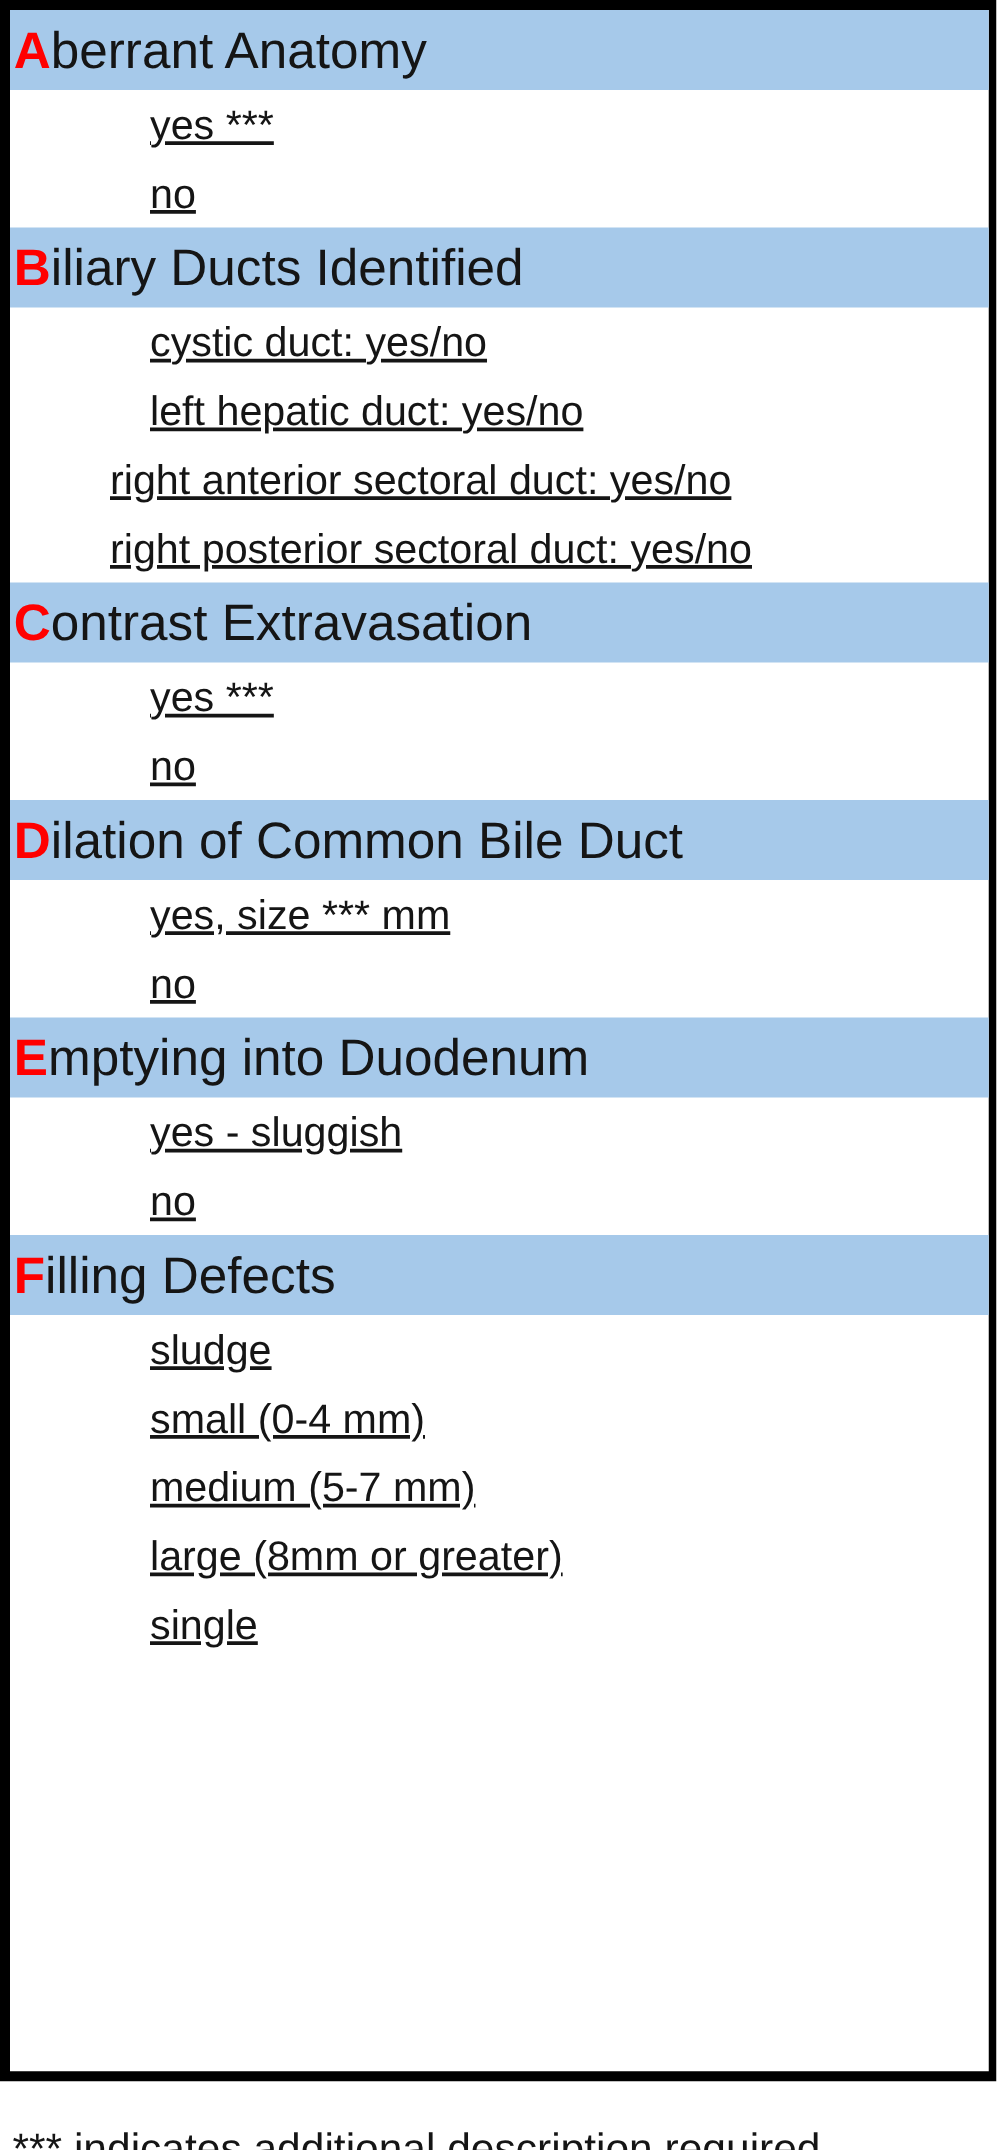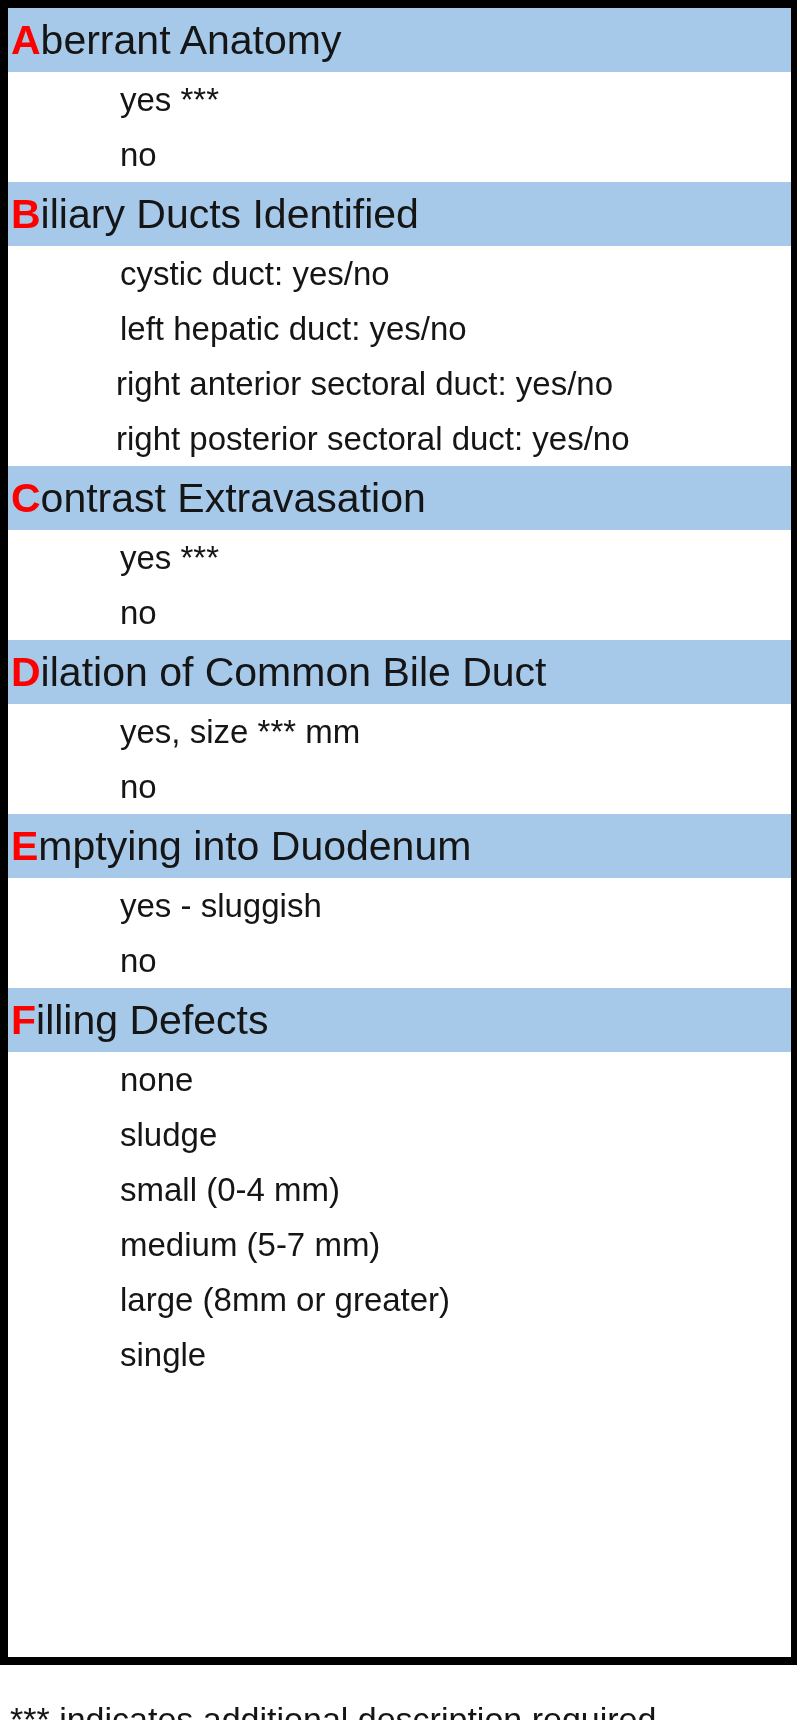--- a/index.html
+++ b/index.html
@@ -45,23 +45,24 @@
     font-weight: bold;
   }
   .item {
     height: 55px;
     display: flex;
     align-items: center;
     padding-left: 112px;
     font-size: 33px;
     white-space: nowrap;
     color: #151515;
+    text-decoration: underline;
   }
   .item.lvl2 {
-    padding-left: 108px;
+    padding-left: 80px;
   }
   .footnote {
     position: absolute;
     left: 10px;
     top: 1700px;
     font-size: 34px;
     white-space: nowrap;
     color: #151515;
   }
 </style>
@@ -116,21 +117,20 @@
       </div>
       <div class="item">yes - sluggish</div>
       <div class="item">no</div>
     </div>
 
     <div>
       <div class="section-header">
         <span class="lead">F</span>
           <span>illing Defects</span>
       </div>
-      <div class="item">none</div>
       <div class="item">sludge</div>
       <div class="item">small (0-4 mm)</div>
       <div class="item">medium (5-7 mm)</div>
       <div class="item">large (8mm or greater)</div>
       <div class="item">single</div>
     </div>
 
   </div>
 
   <div class="footnote">*** indicates additional description required</div>

